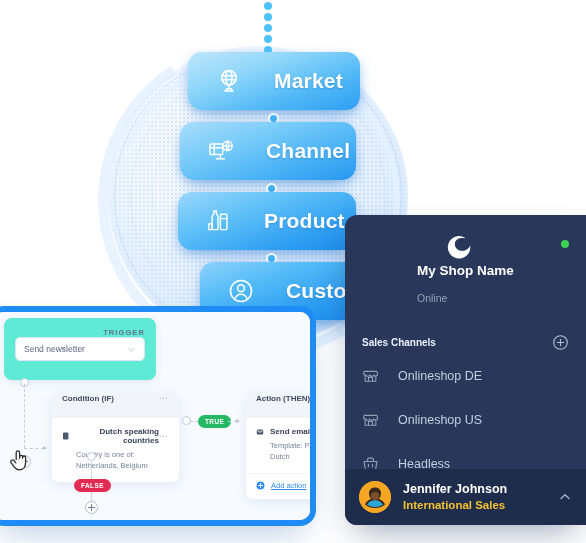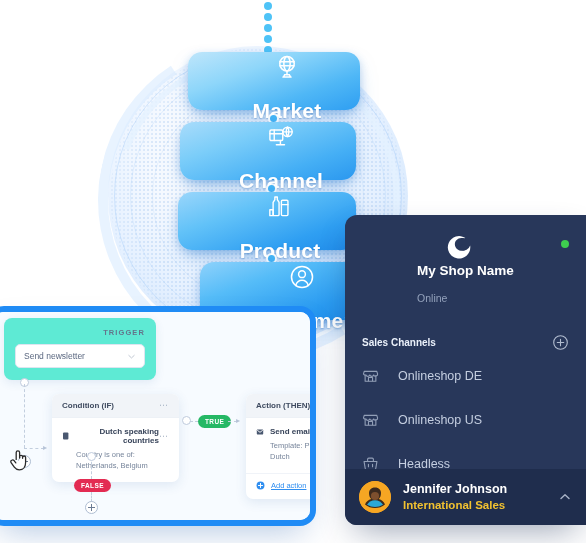--- a/index.html
+++ b/index.html
@@ -50,25 +50,24 @@
   .top-dots { position:absolute; left:263px; top:2px; width:10px; height:48px; }
   .top-dots i {
     position:absolute; left:1px; width:8px; height:8px; border-radius:50%;
     background:#4ec3f7; box-shadow:0 0 0 1px rgba(255,255,255,.6);
   }
 
   
   .card {
     position:absolute;
     border-radius:14px;
-    display:flex; align-items:center; gap:17px;
+    display:flex; align-items:center; gap:30px;
     padding-left:26px;
     color:#fff;
     box-shadow: 0 10px 22px -8px rgba(32,120,210,.55), 0 3px 8px rgba(30,110,200,.25);
-    flex-direction: column;
   }
   .card .lbl { font-size:21px; font-weight:700; letter-spacing:.2px; text-shadow:0 1px 2px rgba(20,90,170,.35); }
   .card .ico { width:30px; height:30px; flex:0 0 30px; display:flex; align-items:center; justify-content:center; }
   .card .ico svg { width:28px; height:28px; display:block; }
 
   #card-market   { left:188px; top:52px;  width:172px; height:58px;
     background: linear-gradient(160deg,#bfe6fb 0%, #8ed6fa 34%, #4fb7f6 70%, #2e9ef2 100%); }
   #card-channel  { left:180px; top:122px; width:176px; height:58px;
     background: linear-gradient(160deg,#a9dcfb 0%, #7bcdf9 32%, #45aff5 72%, #2a97ef 100%); }
   #card-product  { left:178px; top:192px; width:178px; height:58px;
@@ -142,21 +141,21 @@
 
   .wf-trigger {
     position:absolute; left:10px; top:6px; width:152px; height:62px;
     background:#5eead4; border-radius:8px;
     box-shadow:0 3px 10px rgba(40,90,160,.10);
     padding:10px 11px;
     text-align:right;
   }
   .wf-trigger-label { font-size:7.5px; font-weight:700; letter-spacing:1.1px; color:#64748b; }
   .wf-select {
-    margin-top:7px; height:24px; border:1px solid #dde5f0; border-radius:5px;
+    height:24px; border:1px solid #dde5f0; border-radius:5px;
     display:flex; align-items:center; padding:4px 8px; background:#fff;
   }
   .wf-select-text { font-size:8.5px; color:#5b6880; }
   .wf-select-chev { margin-left:auto; width:9px; height:9px; opacity:.55; }
   .wf-select-chev svg { width:9px; height:9px; display:block; }
 
   
   .rail { position:absolute; border-left:1px dashed #c2cede; }
   .rail-h { position:absolute; border-top:1px dashed #c2cede; }
 
@@ -174,21 +173,21 @@
   }
   .plus-node:before { width:7px; height:1px; }
   .plus-node:after  { width:1px; height:7px; }
 
   .wf-card {
     position:absolute; background:#ffffff; border-radius:7px;
     box-shadow:0 3px 12px rgba(40,90,160,.12);
     overflow:hidden;
   }
   .wf-card-head {
-    height:24px; background:#f1f4f8; display:flex; align-items:center;
+    height:24px; background:#f1f4f8; display:flex; align-items:flex-start;
     padding:0 10px; border-bottom:1px solid #edf1f6;
   }
   .wf-card-title { font-size:8px; font-weight:700; color:#3f4b60; }
   .wf-dots { margin-left:auto; font-size:9px; color:#9aa7bb; letter-spacing:1px; line-height:1; }
   .wf-row { padding:9px 10px 4px 10px; display:flex; align-items:center;text-align:right; }
   .wf-row-ico { width:8px; height:8px; margin-right:6px; flex:0 0 8px; }
   .wf-row-ico svg { width:8px; height:8px; display:block; }
   .wf-row-title { font-size:8px; font-weight:700; color:#38445a; }
   .wf-row-sub { font-size:7.5px; color:#77859b; padding:0 10px 10px 24px; line-height:1.5; }
   .wf-addaction {

